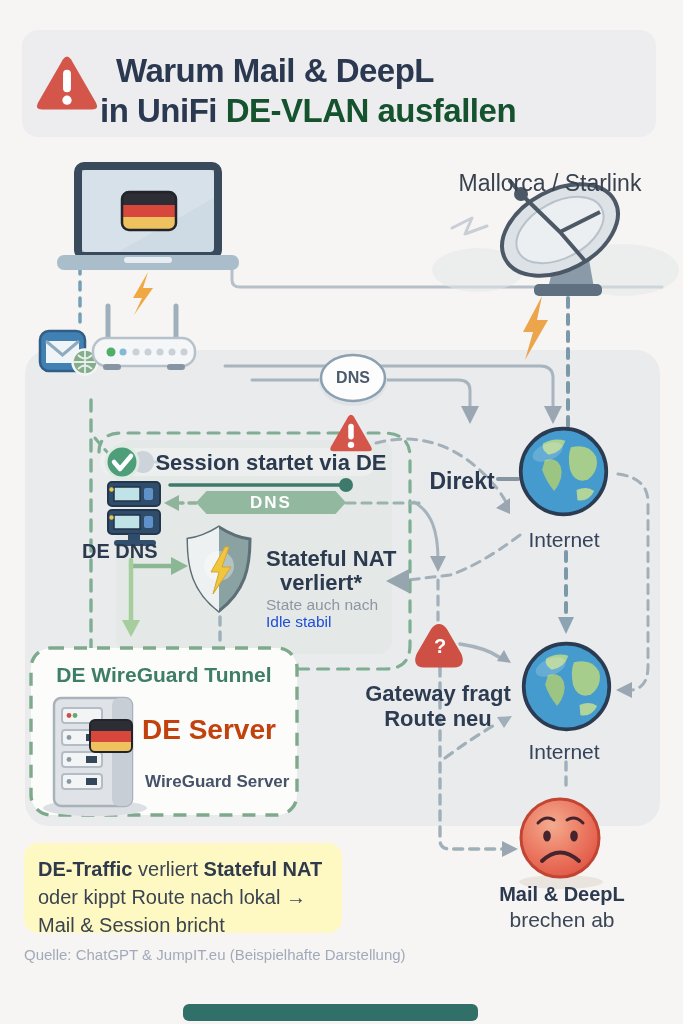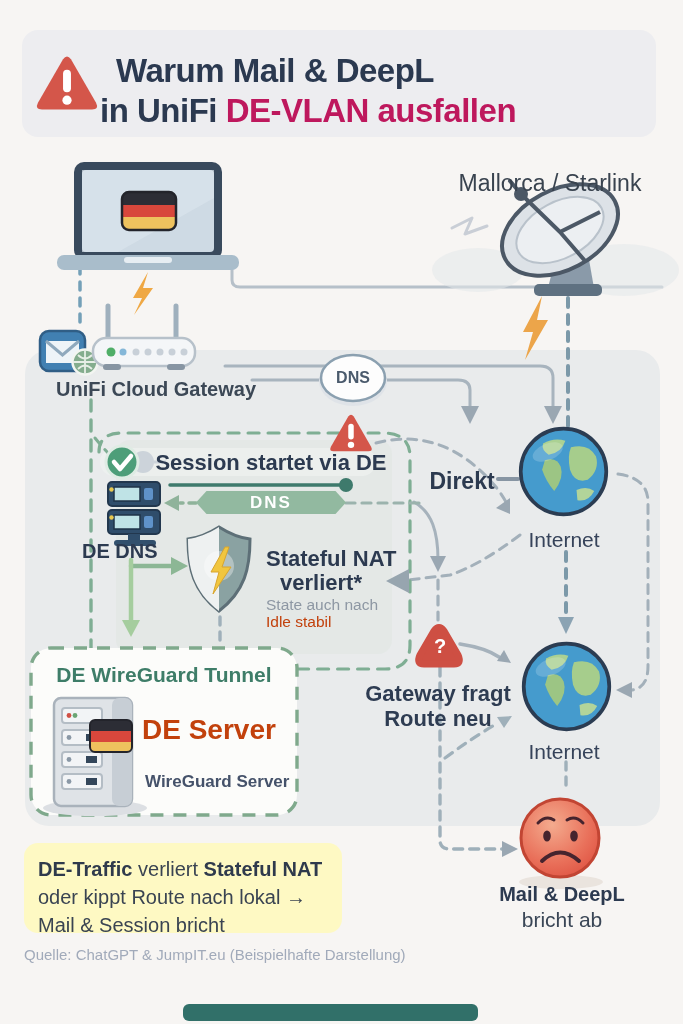--- a/index.html
+++ b/index.html
@@ -2,21 +2,21 @@
 <html><head>
 <meta charset="utf-8">
 <style>
   html,body{margin:0;padding:0;background:#f7f5f3;}
   .stage{position:relative;width:683px;height:1024px;background:#f7f5f3;overflow:hidden;
          font-family:"Liberation Sans","DejaVu Sans",sans-serif;color:#2c3a50;}
   .t{position:absolute;white-space:nowrap;}
   .ctr{text-align:center;}
   .hdr-box{position:absolute;left:22px;top:30px;width:634px;height:107px;background:#ededf0;border-radius:16px;}
   .hdr-line{font-size:33px;font-weight:800;letter-spacing:-0.5px;color:#2b3950;}
-  .green{color:#be185d;}
+  .green{color:#14532d;}
   .banner{position:absolute;left:196px;top:491px;width:150px;height:23px;background:#92b9a0;
           clip-path:polygon(0 50%,7% 0,93% 0,100% 50%,93% 100%,7% 100%);
           display:flex;align-items:center;justify-content:center;
           color:#fff;font-size:17px;font-weight:700;letter-spacing:2px;}
   .summary{position:absolute;left:24px;top:843px;width:318px;height:90px;background:#fef9c3;border-radius:14px;
            padding:12px 0 0 14px;box-sizing:border-box;font-size:20px;line-height:28px;color:#3a4452;font-weight:500;}
   .summary b{font-weight:700;color:#2f3a4c;}
   .qmark{position:absolute;left:427px;top:635px;width:26px;text-align:center;
          color:#fff;font-size:20px;font-weight:800;}
   .teal-bar{position:absolute;left:183px;top:1004px;width:295px;height:17px;background:#317069;border-radius:6px;}
@@ -242,47 +242,46 @@
       <path d="M538 823 q8 -8 16 -3 M583 823 q-8 -8 -16 -3" stroke="#46242e" stroke-width="3" fill="none" stroke-linecap="round"></path>
       <path d="M542 861 q18 -17 37 0" stroke="#46242e" stroke-width="4" fill="none" stroke-linecap="round"></path>
     </g>
   </svg>
 
   <div class="t ctr hdr-line" style="left:100px;top:52px;width:350px;">Warum Mail &amp; DeepL</div>
   <div class="t ctr hdr-line" style="left:100px;top:92px;width:350px;"><span>in UniFi </span><span class="green">DE-VLAN ausfallen</span></div>
 
   <div class="t ctr" style="left:425px;top:170px;width:250px;font-size:23px;font-weight:500;color:#39434f;">Mallorca / Starlink</div>
 
-  <div class="t" style="left:56px;top:378px;font-size:20px;font-weight:600;color:#3c4856;">UniFi Cloud Gateway</div>
 
   <div class="t ctr" style="left:325px;top:369px;width:56px;font-size:16px;font-weight:700;color:#4a5a6c;">DNS</div>
 
   <div class="t ctr" style="left:151px;top:450px;width:240px;font-size:22px;font-weight:700;color:#2c3a50;">Session startet via DE</div>
 
   <div class="banner">
       <span>DNS</span>
     </div>
 
   <div class="t" style="left:82px;top:540px;font-size:20px;font-weight:700;color:#2c3a50;">DE DNS</div>
 
   <div class="t" style="left:266px;top:546px;font-size:22px;font-weight:800;color:#2c3a50;">Stateful NAT</div>
   <div class="t" style="left:280px;top:570px;font-size:22px;font-weight:800;color:#2c3a50;">verliert*</div>
   <div class="t" style="left:266px;top:596px;font-size:15.5px;font-weight:500;color:#8d97a3;">State auch nach</div>
-  <div class="t" style="left:266px;top:613px;font-size:15.5px;font-weight:500;color:#c2410c;text-align:center;">Idle stabil</div>
+  <div class="t" style="left:266px;top:613px;font-size:15.5px;font-weight:500;color:#1d4ed8;text-align:center;">Idle stabil</div>
 
   <div class="t ctr" style="left:417px;top:468px;width:90px;font-size:23px;font-weight:700;color:#2c3a50;">Direkt</div>
   <div class="t ctr" style="left:508px;top:528px;width:112px;font-size:21px;font-weight:500;color:#36435a;">Internet</div>
 
   <div class="t ctr" style="left:357px;top:681px;width:162px;font-size:22px;font-weight:700;color:#2e3c52;">Gateway fragt</div>
   <div class="t ctr" style="left:357px;top:706px;width:162px;font-size:22px;font-weight:600;color:#2e3c52;">Route neu</div>
 
   <div class="t ctr" style="left:508px;top:740px;width:112px;font-size:21px;font-weight:500;color:#36435a;">Internet</div>
 
   <div class="t ctr" style="left:478px;top:883px;width:168px;font-size:20px;font-weight:800;color:#2c3a50;">Mail &amp; DeepL</div>
-  <div class="t ctr" style="left:478px;top:908px;width:168px;font-size:21px;font-weight:500;color:#3a4656;">bricht ab</div>
+  <div class="t ctr" style="left:478px;top:908px;width:168px;font-size:21px;font-weight:500;color:#3a4656;">brechen ab</div>
 
   <div class="t ctr" style="left:36px;top:663px;width:256px;font-size:21px;font-weight:800;color:#3e7d68;">DE WireGuard Tunnel</div>
   <div class="t" style="left:142px;top:714px;font-size:28px;font-weight:700;color:#c2410c;">DE Server</div>
   <div class="t" style="left:145px;top:772px;font-size:17px;font-weight:600;color:#45526a;">WireGuard Server</div>
 
   <div class="qmark">?</div>
 
   <div class="summary">
     <div><b>DE-Traffic</b><span> verliert </span><b>Stateful NAT</b></div>
     <div>oder kippt Route nach lokal →</div>

